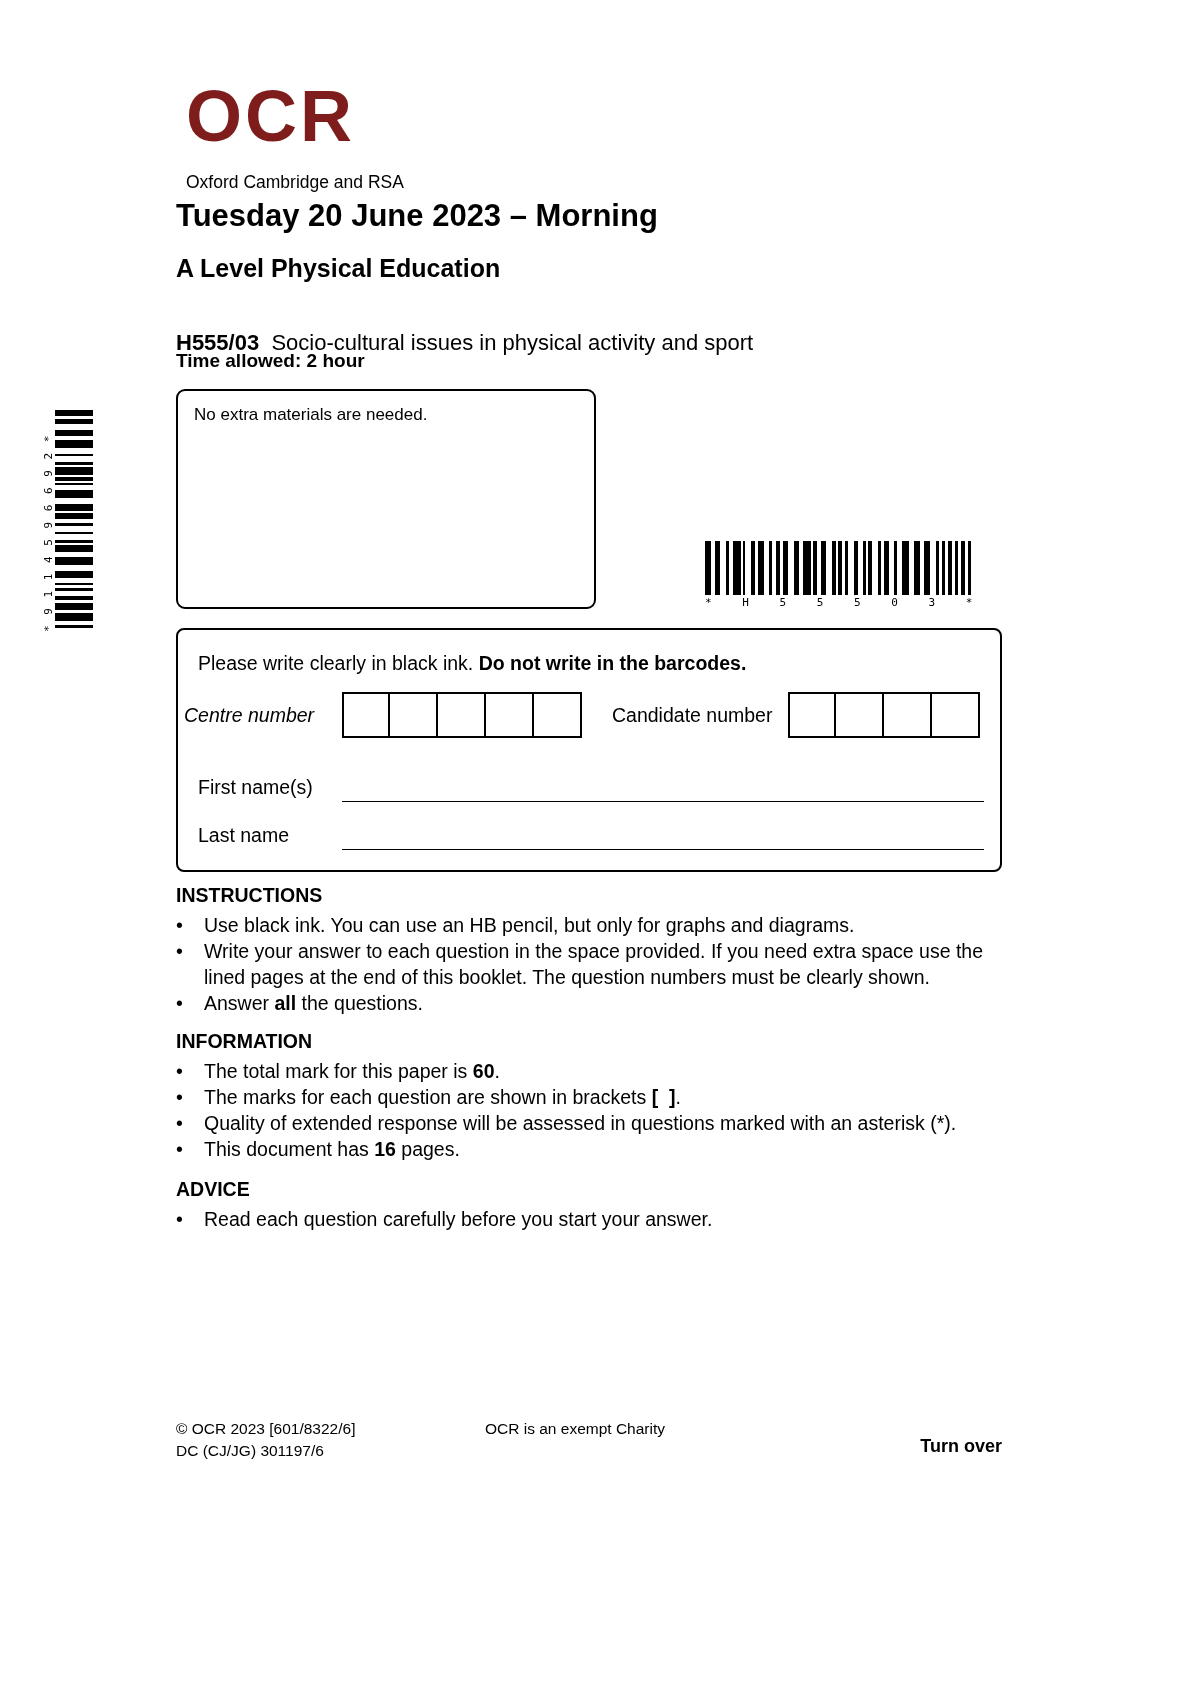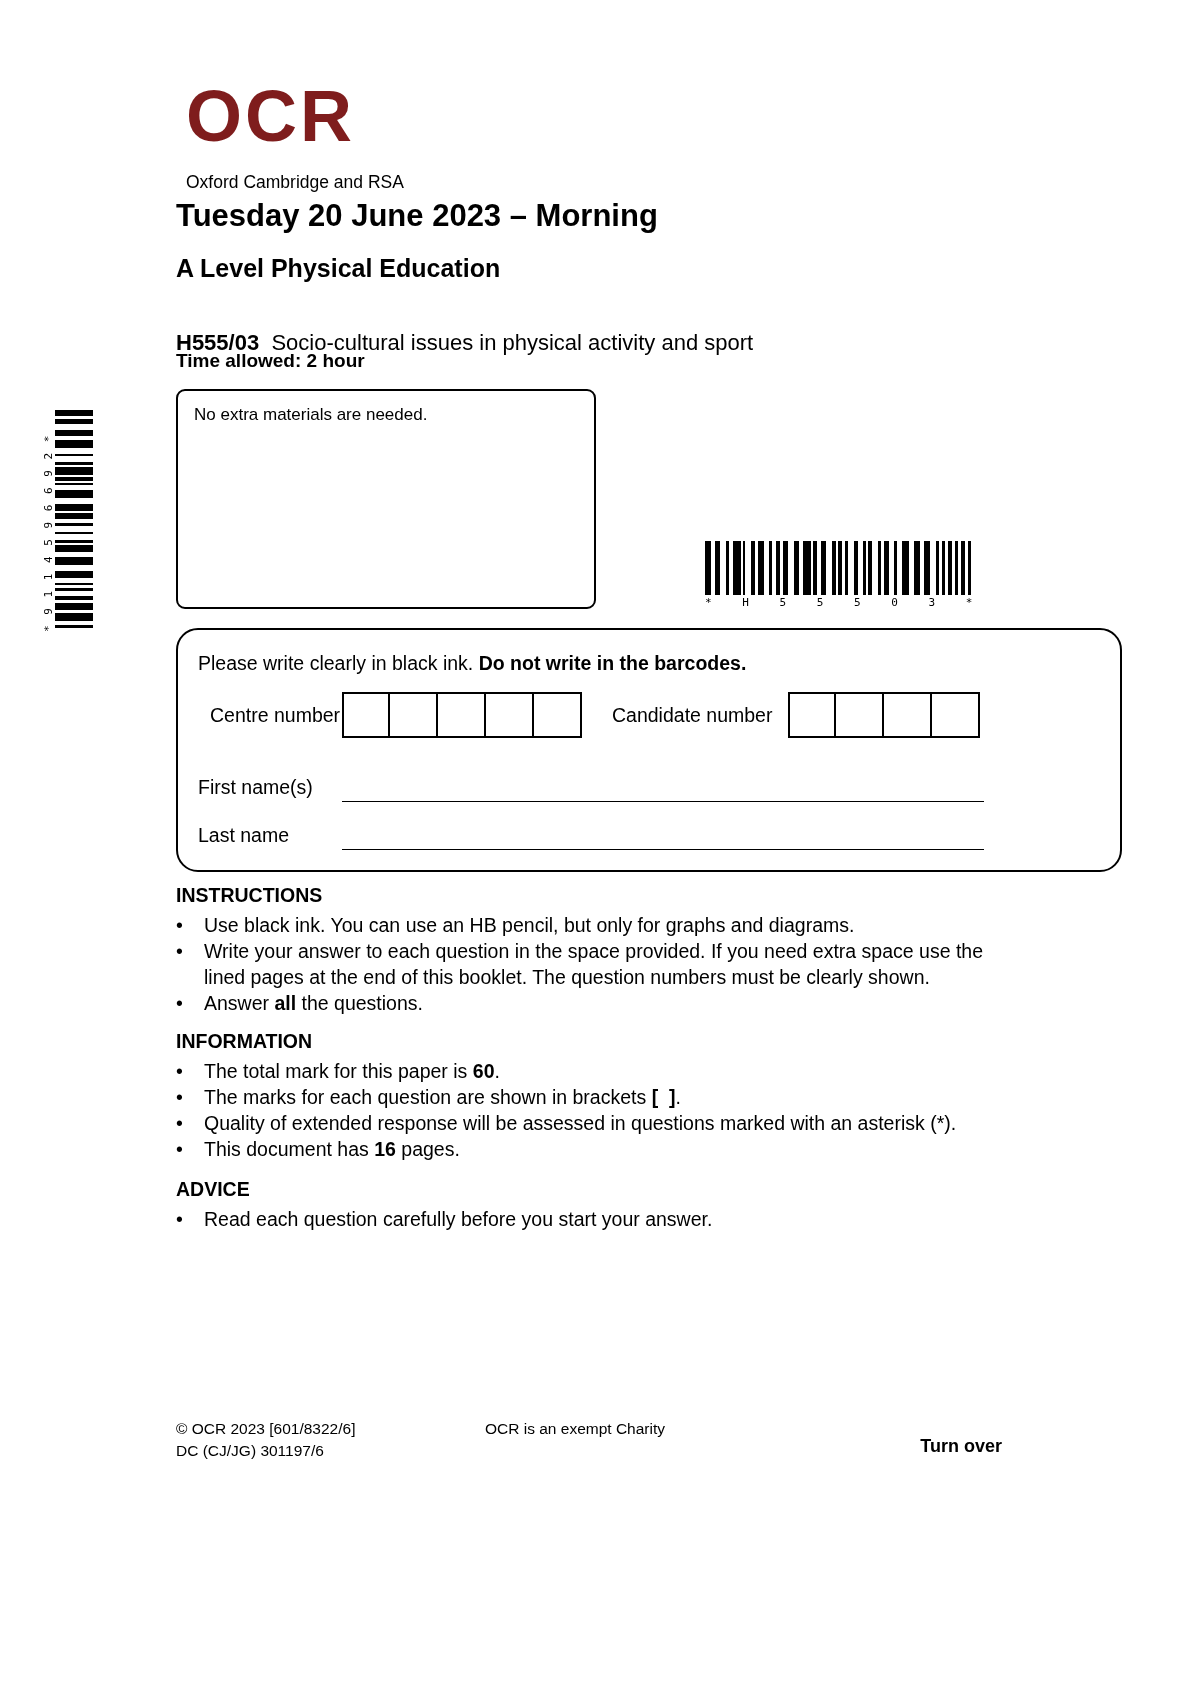--- a/index.html
+++ b/index.html
@@ -29,24 +29,24 @@
   .vbars .bar { width:100%; background:#000; flex-shrink:0; }
 
   
   .hbarcode { position:absolute; left:705px; top:541px; width:236px; }
   .hbars { width:266px; height:54px; display:flex; flex-direction:row; overflow:hidden; }
   .hbars .bar { height:100%; background:#000; flex-shrink:0; }
   .hbarcode-text { margin-top:1px; text-align:center; font-family:"DejaVu Sans Mono", monospace;
     font-size:11px; letter-spacing:12px; white-space:nowrap; }
 
   
-  .candidate-box { position:absolute; left:176px; top:628px; width:946px; height:244px;
-    border:2.5px solid #000; border-radius:22px; }
+  .candidate-box { position:absolute; left:176px; top:628px; width:826px; height:244px;
+    border:2.5px solid #000; border-radius:8px; }
   .cand-instruction { position:absolute; left:20px; top:22px; font-size:19.5px; }
-  .centre-label { position:absolute; left:32px; top:74px; font-size:19.5px; }
+  .centre-label { position:absolute; left:6px; top:74px; font-size:19.5px;font-style:italic; }
   .centre-cells { position:absolute; left:164px; top:62px; display:flex; }
   .candidate-label { position:absolute; left:434px; top:74px; font-size:19.5px; }
   .candidate-cells { position:absolute; left:610px; top:62px; display:flex; }
   .cell { width:48px; height:46px; border:2px solid #000; background:#fff; }
   .cell + .cell { border-left:none; }
   .firstname-label { position:absolute; left:20px; top:146px; font-size:19.5px; }
   .firstname-line { position:absolute; left:164px; top:150px; width:642px; height:22px; border-bottom:1.5px solid #000; }
   .lastname-label { position:absolute; left:20px; top:194px; font-size:19.5px; }
   .lastname-line { position:absolute; left:164px; top:198px; width:642px; height:22px; border-bottom:1.5px solid #000; }
 

